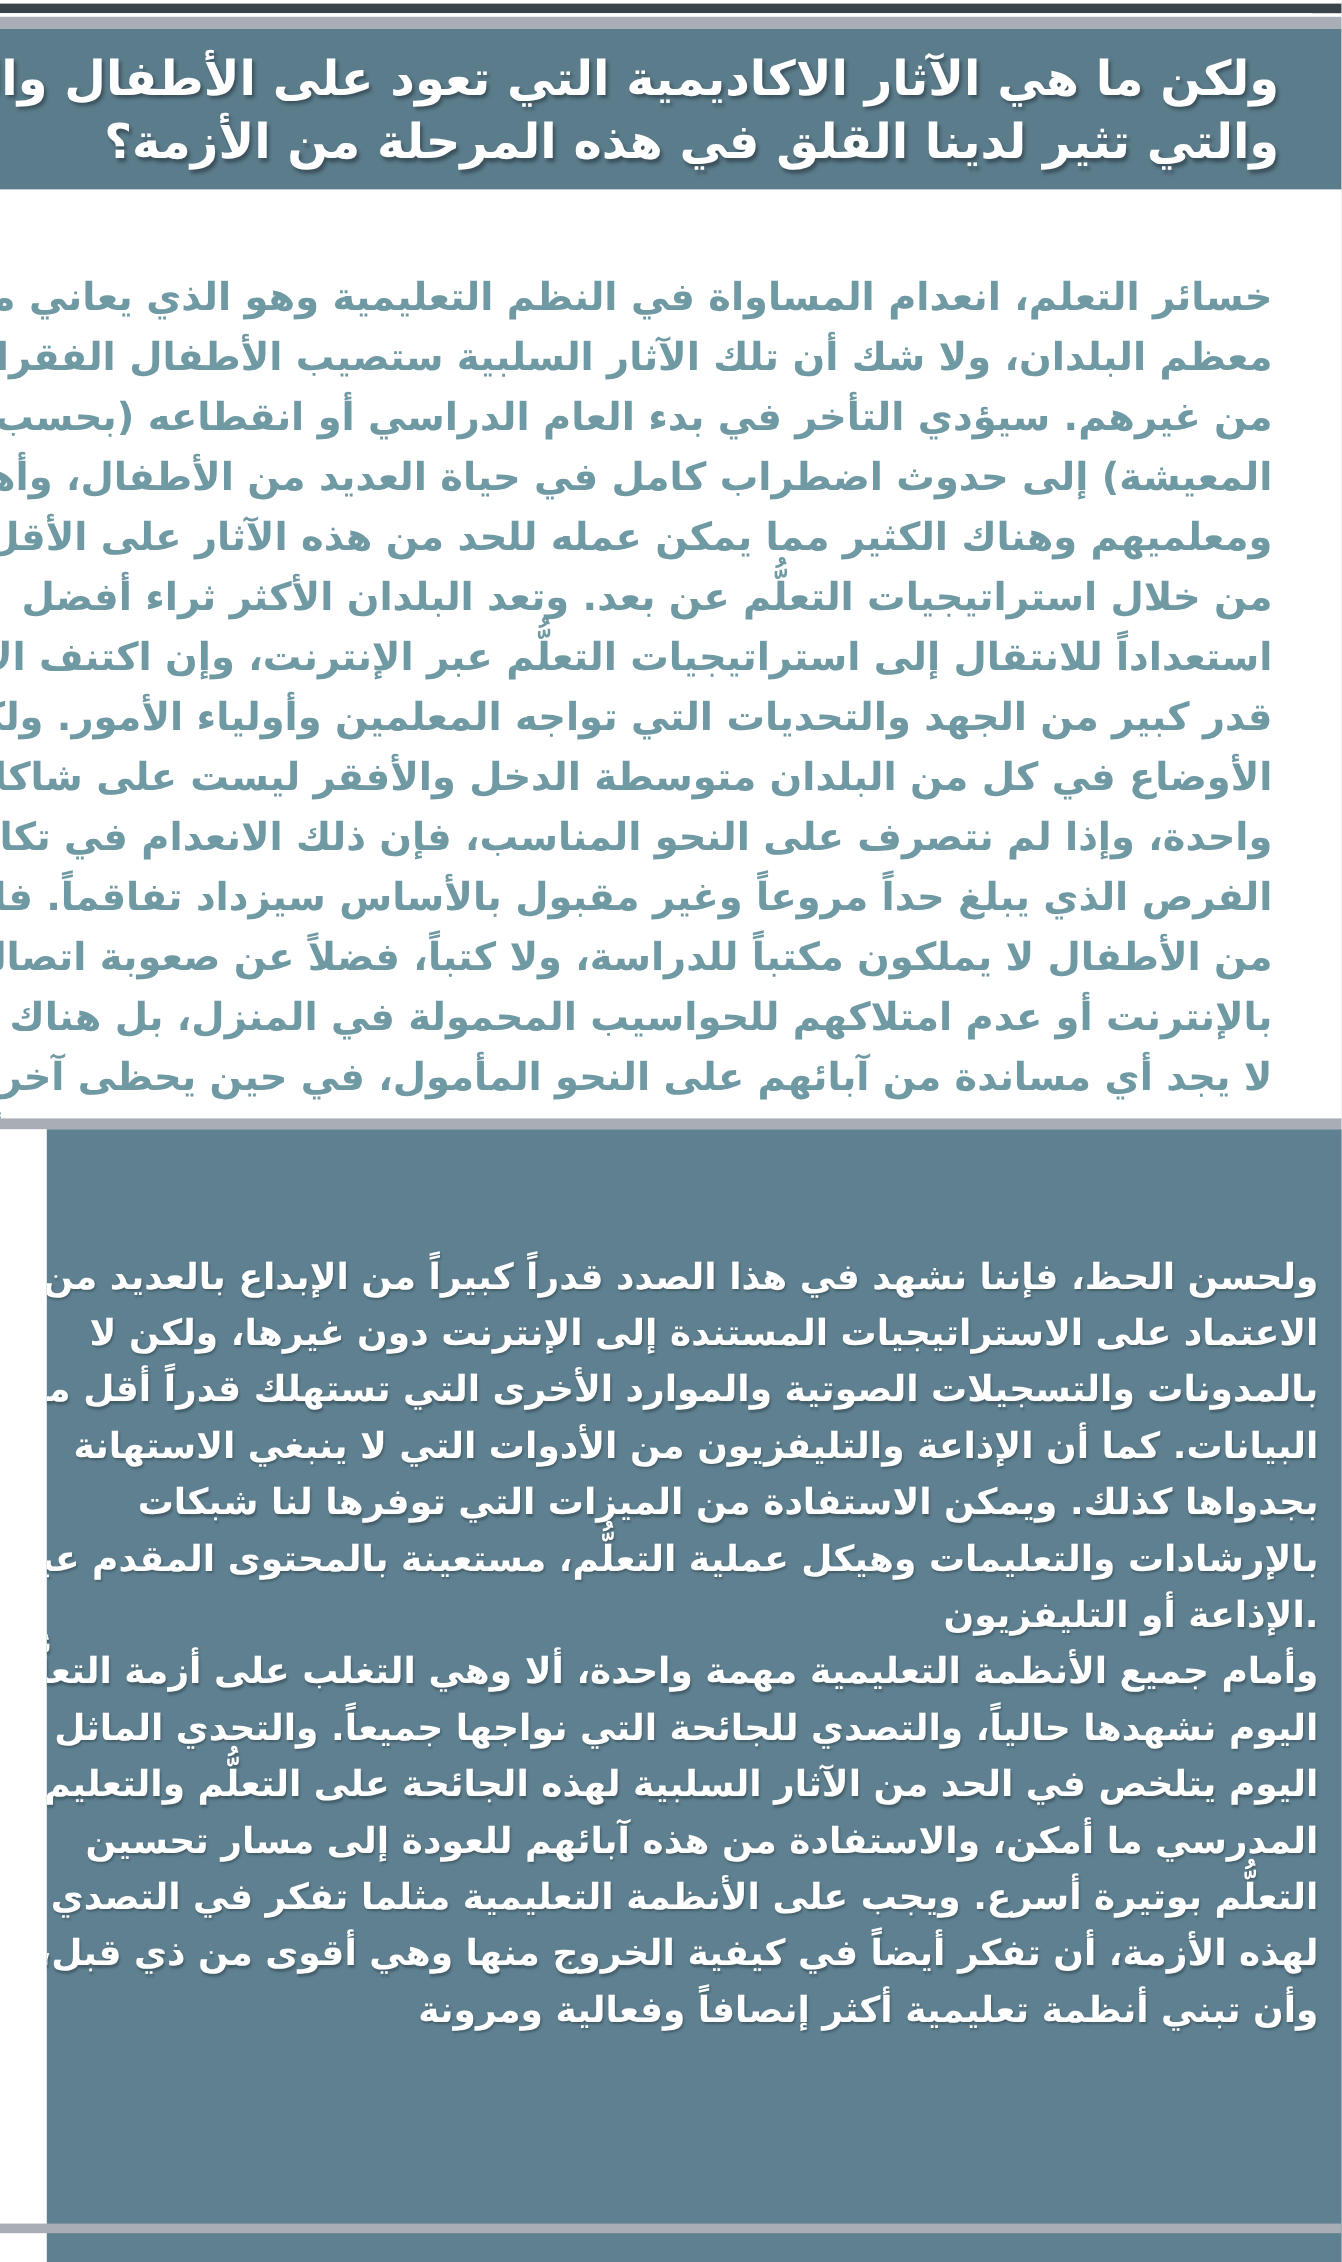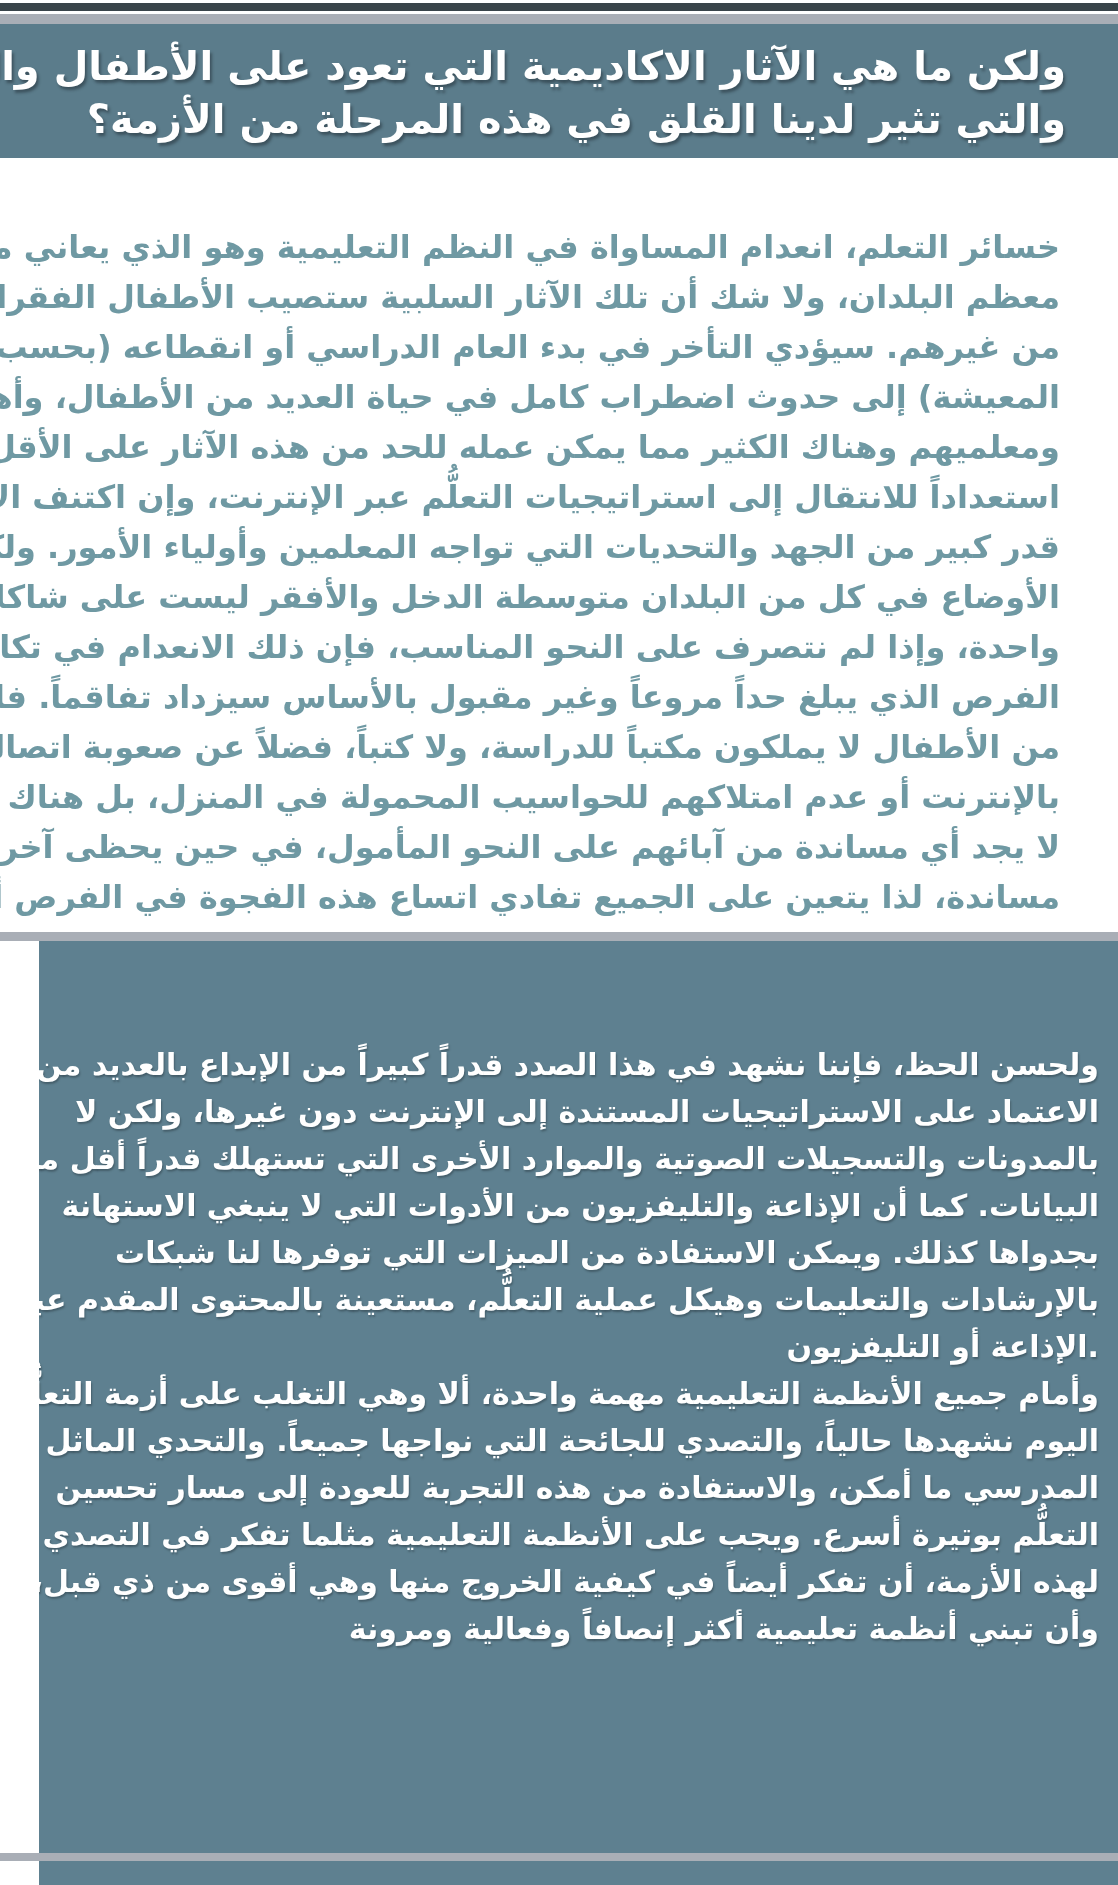--- a/index.html
+++ b/index.html
@@ -60,20 +60,21 @@
     <div class="header-line">ولكن ما هي الآثار الاكاديمية التي تعود على الأطفال والشباب،</div>
     <div class="header-line">والتي تثير لدينا القلق في هذه المرحلة من الأزمة؟</div>
   </div>
 
   <div class="section1">
     <div class="s1-line">خسائر التعلم، انعدام المساواة في النظم التعليمية وهو الذي يعاني منه</div>
     <div class="s1-line">معظم البلدان، ولا شك أن تلك الآثار السلبية ستصيب الأطفال الفقراء أكثر</div>
     <div class="s1-line">من غيرهم. سيؤدي التأخر في بدء العام الدراسي أو انقطاعه (بحسب مكان</div>
     <div class="s1-line">المعيشة) إلى حدوث اضطراب كامل في حياة العديد من الأطفال، وأهاليهم،</div>
     <div class="s1-line">ومعلميهم وهناك الكثير مما يمكن عمله للحد من هذه الآثار على الأقل، وذلك</div>
+    <div class="s1-line">من خلال استراتيجيات التعلُّم عن بعد. وتعد البلدان الأكثر ثراء أفضل</div>
     <div class="s1-line">استعداداً للانتقال إلى استراتيجيات التعلُّم عبر الإنترنت، وإن اكتنف الأمر</div>
     <div class="s1-line">قدر كبير من الجهد والتحديات التي تواجه المعلمين وأولياء الأمور. ولكن</div>
     <div class="s1-line">الأوضاع في كل من البلدان متوسطة الدخل والأفقر ليست على شاكلة</div>
     <div class="s1-line">واحدة، وإذا لم نتصرف على النحو المناسب، فإن ذلك الانعدام في تكافؤ</div>
     <div class="s1-line">الفرص الذي يبلغ حداً مروعاً وغير مقبول بالأساس سيزداد تفاقماً. فالعديد</div>
     <div class="s1-line">من الأطفال لا يملكون مكتباً للدراسة، ولا كتباً، فضلاً عن صعوبة اتصالهم</div>
     <div class="s1-line">بالإنترنت أو عدم امتلاكهم للحواسيب المحمولة في المنزل، بل هناك منهم من</div>
     <div class="s1-line">لا يجد أي مساندة من آبائهم على النحو المأمول، في حين يحظى آخرون بكل</div>
     <div class="s1-line">مساندة، لذا يتعين على الجميع تفادي اتساع هذه الفجوة في الفرص أ</div>
   </div>
@@ -83,21 +84,22 @@
   <div class="section2">
     <div class="s2-line">ولحسن الحظ، فإننا نشهد في هذا الصدد قدراً كبيراً من الإبداع بالعديد من</div>
     <div class="s2-line">الاعتماد على الاستراتيجيات المستندة إلى الإنترنت دون غيرها، ولكن لا</div>
     <div class="s2-line">بالمدونات والتسجيلات الصوتية والموارد الأخرى التي تستهلك قدراً أقل من</div>
     <div class="s2-line">البيانات. كما أن الإذاعة والتليفزيون من الأدوات التي لا ينبغي الاستهانة</div>
     <div class="s2-line">بجدواها كذلك. ويمكن الاستفادة من الميزات التي توفرها لنا شبكات</div>
     <div class="s2-line">بالإرشادات والتعليمات وهيكل عملية التعلُّم، مستعينة بالمحتوى المقدم عبر</div>
     <div class="s2-line">.الإذاعة أو التليفزيون</div>
     <div class="s2-line">وأمام جميع الأنظمة التعليمية مهمة واحدة، ألا وهي التغلب على أزمة التعلُّم</div>
     <div class="s2-line">اليوم نشهدها حالياً، والتصدي للجائحة التي نواجها جميعاً. والتحدي الماثل</div>
-    <div class="s2-line">المدرسي ما أمكن، والاستفادة من هذه التجربة للعودة إلى مسار تحسين</div>
+    <div class="s2-line">اليوم يتلخص في الحد من الآثار السلبية لهذه الجائحة على التعلُّم والتعليم</div>
+    <div class="s2-line">المدرسي ما أمكن، والاستفادة من هذه آبائهم للعودة إلى مسار تحسين</div>
     <div class="s2-line">التعلُّم بوتيرة أسرع. ويجب على الأنظمة التعليمية مثلما تفكر في التصدي</div>
     <div class="s2-line">لهذه الأزمة، أن تفكر أيضاً في كيفية الخروج منها وهي أقوى من ذي قبل،</div>
     <div class="s2-line">وأن تبني أنظمة تعليمية أكثر إنصافاً وفعالية ومرونة</div>
   </div>
 
   <div class="divider-bottom"></div>
 
 </div>
 
 </body></html>

